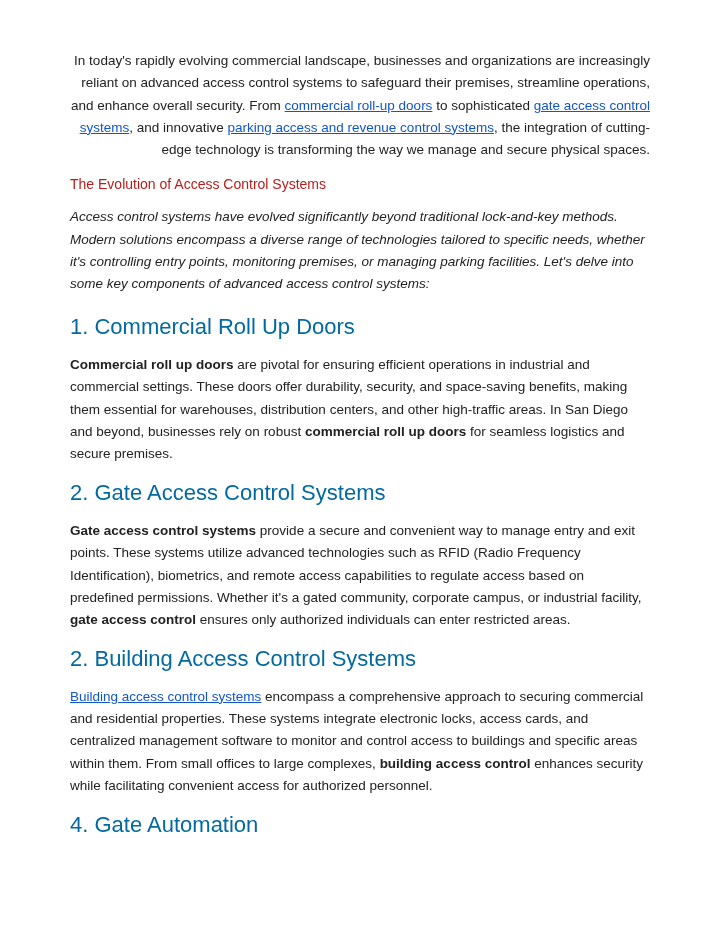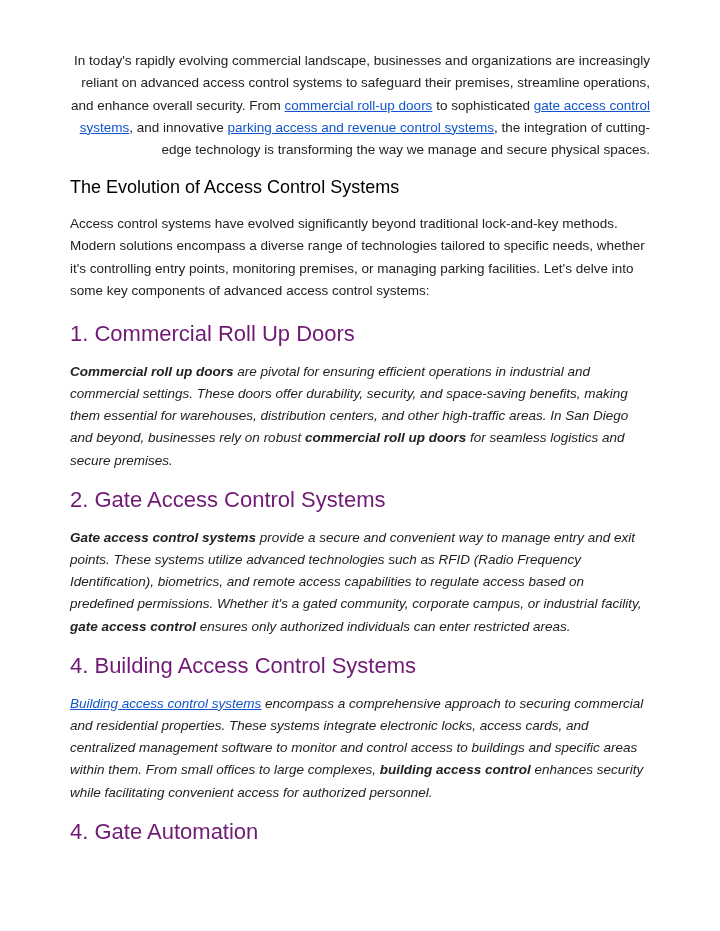--- a/index.html
+++ b/index.html
@@ -33,48 +33,48 @@
 
     .intro-paragraph {
       font-size: 13.5px;
       color: #222222;
       margin-bottom: 12px;
       line-height: 1.65;
       text-align: right;
     }
 
     .sub-heading-small {
-      font-size: 18px;
-      color: #000000;
+      font-size: 14px;
+      color: #b91c1c;
       margin-bottom: 10px;
       line-height: 1.65;
     }
 
     .evolution-paragraph {
       font-size: 13.5px;
       color: #222222;
       margin-bottom: 18px;
       line-height: 1.65;
+      font-style: italic;
     }
 
     .section-heading {
       font-size: 22px;
       font-weight: normal;
-      color: #701a75;
+      color: #0369a1;
       margin-top: 4px;
       margin-bottom: 12px;
       line-height: 1.3;
     }
 
     .section-paragraph {
       font-size: 13.5px;
       color: #222222;
       margin-bottom: 14px;
       line-height: 1.65;
-      font-style: italic;
     }
 
     a {
       color: #1155cc;
       text-decoration: underline;
     }
 
     strong {
       font-weight: bold;
     }
@@ -101,21 +101,21 @@
   </p>
 
   <h2 class="section-heading">
     <span>2. Gate Access Control Systems</span>
   </h2>
   <p class="section-paragraph">
     <strong>Gate access control systems</strong><span> provide a secure and convenient way to manage entry and exit points. These systems utilize advanced technologies such as RFID (Radio Frequency Identification), biometrics, and remote access capabilities to regulate access based on predefined permissions. Whether it's a gated community, corporate campus, or industrial facility, </span><strong>gate access control</strong><span> ensures only authorized individuals can enter restricted areas.</span>
   </p>
 
   <h2 class="section-heading">
-    <span>4. Building Access Control Systems</span>
+    <span>2. Building Access Control Systems</span>
   </h2>
   <p class="section-paragraph">
     <a href="#">Building access control systems</a><span> encompass a comprehensive approach to securing commercial and residential properties. These systems integrate electronic locks, access cards, and centralized management software to monitor and control access to buildings and specific areas within them. From small offices to large complexes, </span><strong>building access control</strong><span> enhances security while facilitating convenient access for authorized personnel.</span>
   </p>
 
   <h2 class="section-heading">
     <span>4. Gate Automation</span>
   </h2>
 
 </div>

